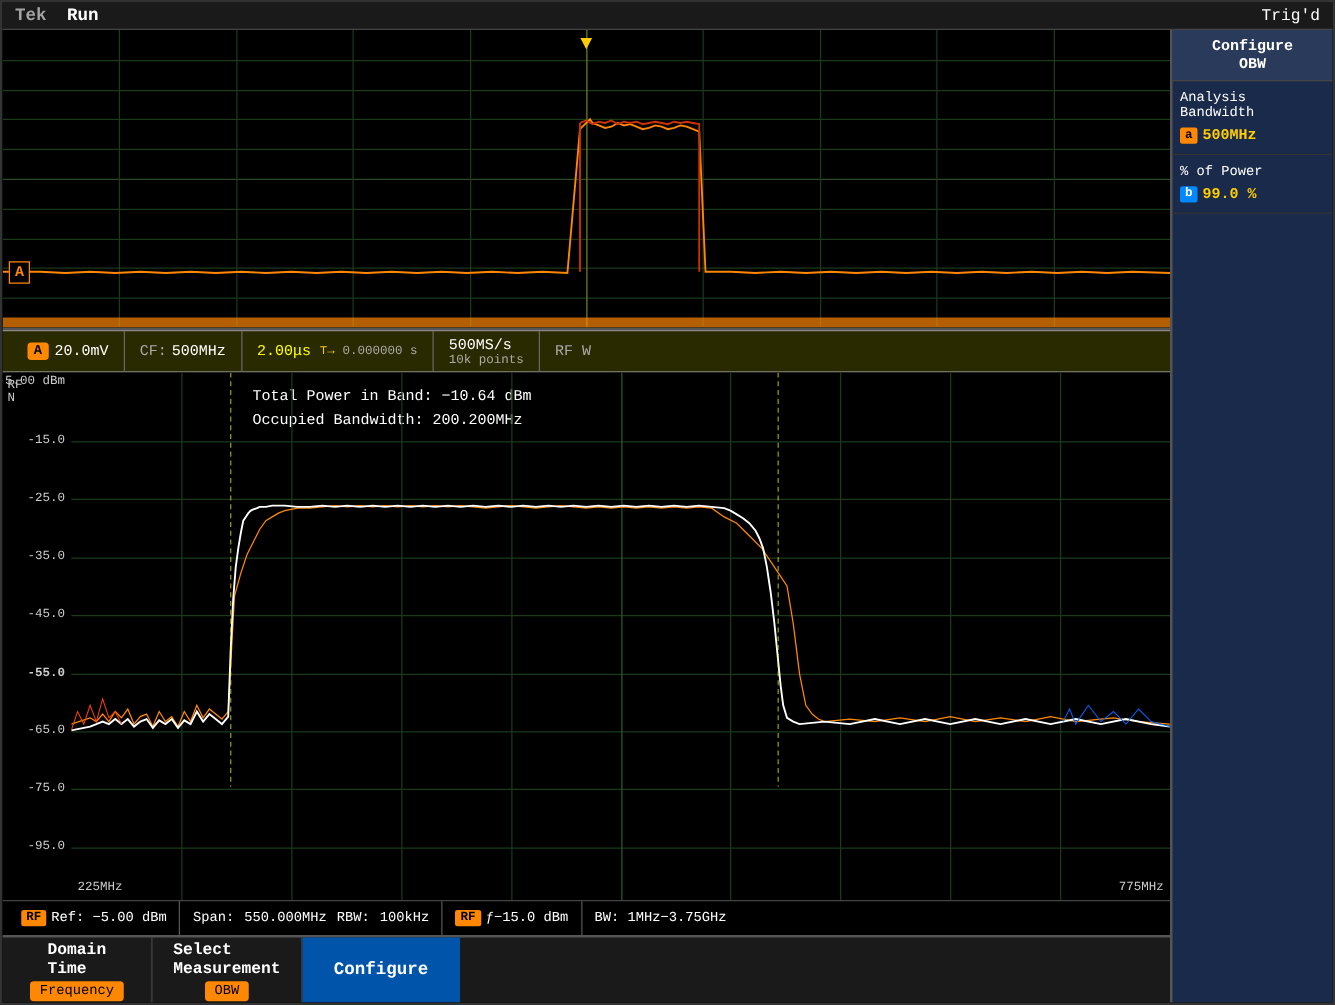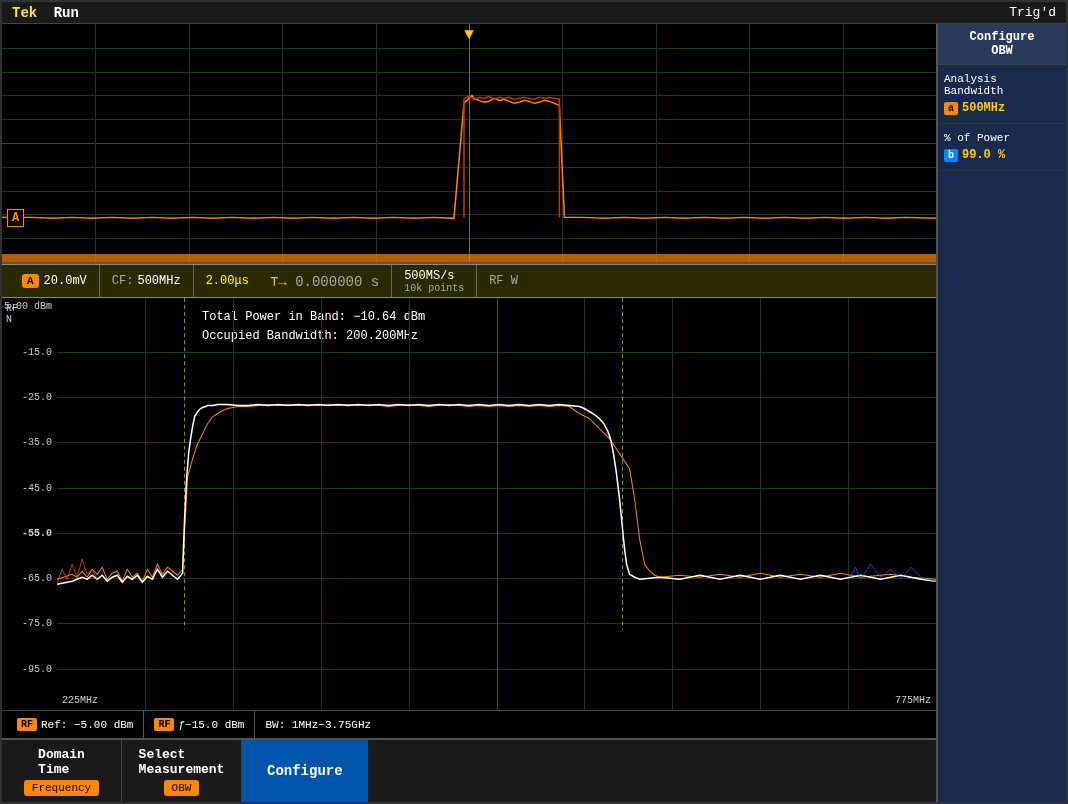--- a/index.html
+++ b/index.html
@@ -152,21 +152,21 @@
       font-size: 11px;
       color: #fff;
       white-space: nowrap;
       gap: 4px;
     }
     .freq-cell:last-child { border-right: none; }
 
     
     .bottom-controls {
       background: #1a1a1a;
-      height: 64px;
+      height: 54px;
       display: flex;
       align-items: stretch;
       border-top: 2px solid #555;
       gap: 0;
     }
     .ctrl-btn {
       display: flex;
       flex-direction: column;
       align-items: center;
       justify-content: center;
@@ -313,21 +313,21 @@
       padding: 0 5px;
     }
   </style>
 </head>
 <body>
 
 <div class="oscilloscope">
 
   <div class="top-bar">
     <span style="color:#fff; font-size:14px; font-weight:bold;">
-      <span style="color:#fde047">Tek</span>
+      <span style="color:#a3a3a3">Tek</span>
       <span style="color:#fff; margin-left:8px;">Run</span>
     </span>
     <span style="color:#fff; font-size:13px;">Trig'd</span>
   </div>
 
   <div class="main-content">
 
     <div class="waveform-area">
 
       <div class="time-domain">
@@ -379,21 +379,21 @@
         <div class="info-cell">
           <span class="ch-badge">A</span>
           <span>20.0mV</span>
         </div>
         <div class="info-cell">
           <span style="color:#aaa; margin-right:4px;">CF:</span>
           <span>500MHz</span>
         </div>
         <div class="info-cell">
           <span class="time-val">2.00μs</span>
-          <div style="margin-left:21px; font-size:14px; color:#aaa;">
+          <div style="margin-left:7px; font-size:10px; color:#aaa;">
             <div>
               <span style="color:#ffcc00">⊤→</span>
               <span>0.000000 s</span>
             </div>
           </div>
         </div>
         <div class="info-cell">
           <div>
             <div>500MS/s</div>
             <div style="color:#aaa; font-size:10px;">10k points</div>
@@ -466,20 +466,27 @@
           <span style="color:#ccc; font-size:10px;">775MHz</span>
         </div>
       </div>
 
       <div class="freq-info-bar">
         <div class="freq-cell">
           <span class="rf-badge">RF</span>
           <span>Ref: −5.00 dBm</span>
         </div>
         <div class="freq-cell">
+          <span>Span:</span>
+          <span style="margin-left:4px;">550.000MHz</span>
+          <br>
+          <span style="margin-left:0;">RBW:</span>
+          <span style="margin-left:4px;">100kHz</span>
+        </div>
+        <div class="freq-cell">
           <span class="rf-badge">RF</span>
           <span>ƒ−15.0 dBm</span>
         </div>
         <div class="freq-cell">
           <span>BW: 1MHz−3.75GHz</span>
         </div>
       </div>
 
       <div class="bottom-controls">
         <div class="ctrl-btn">

